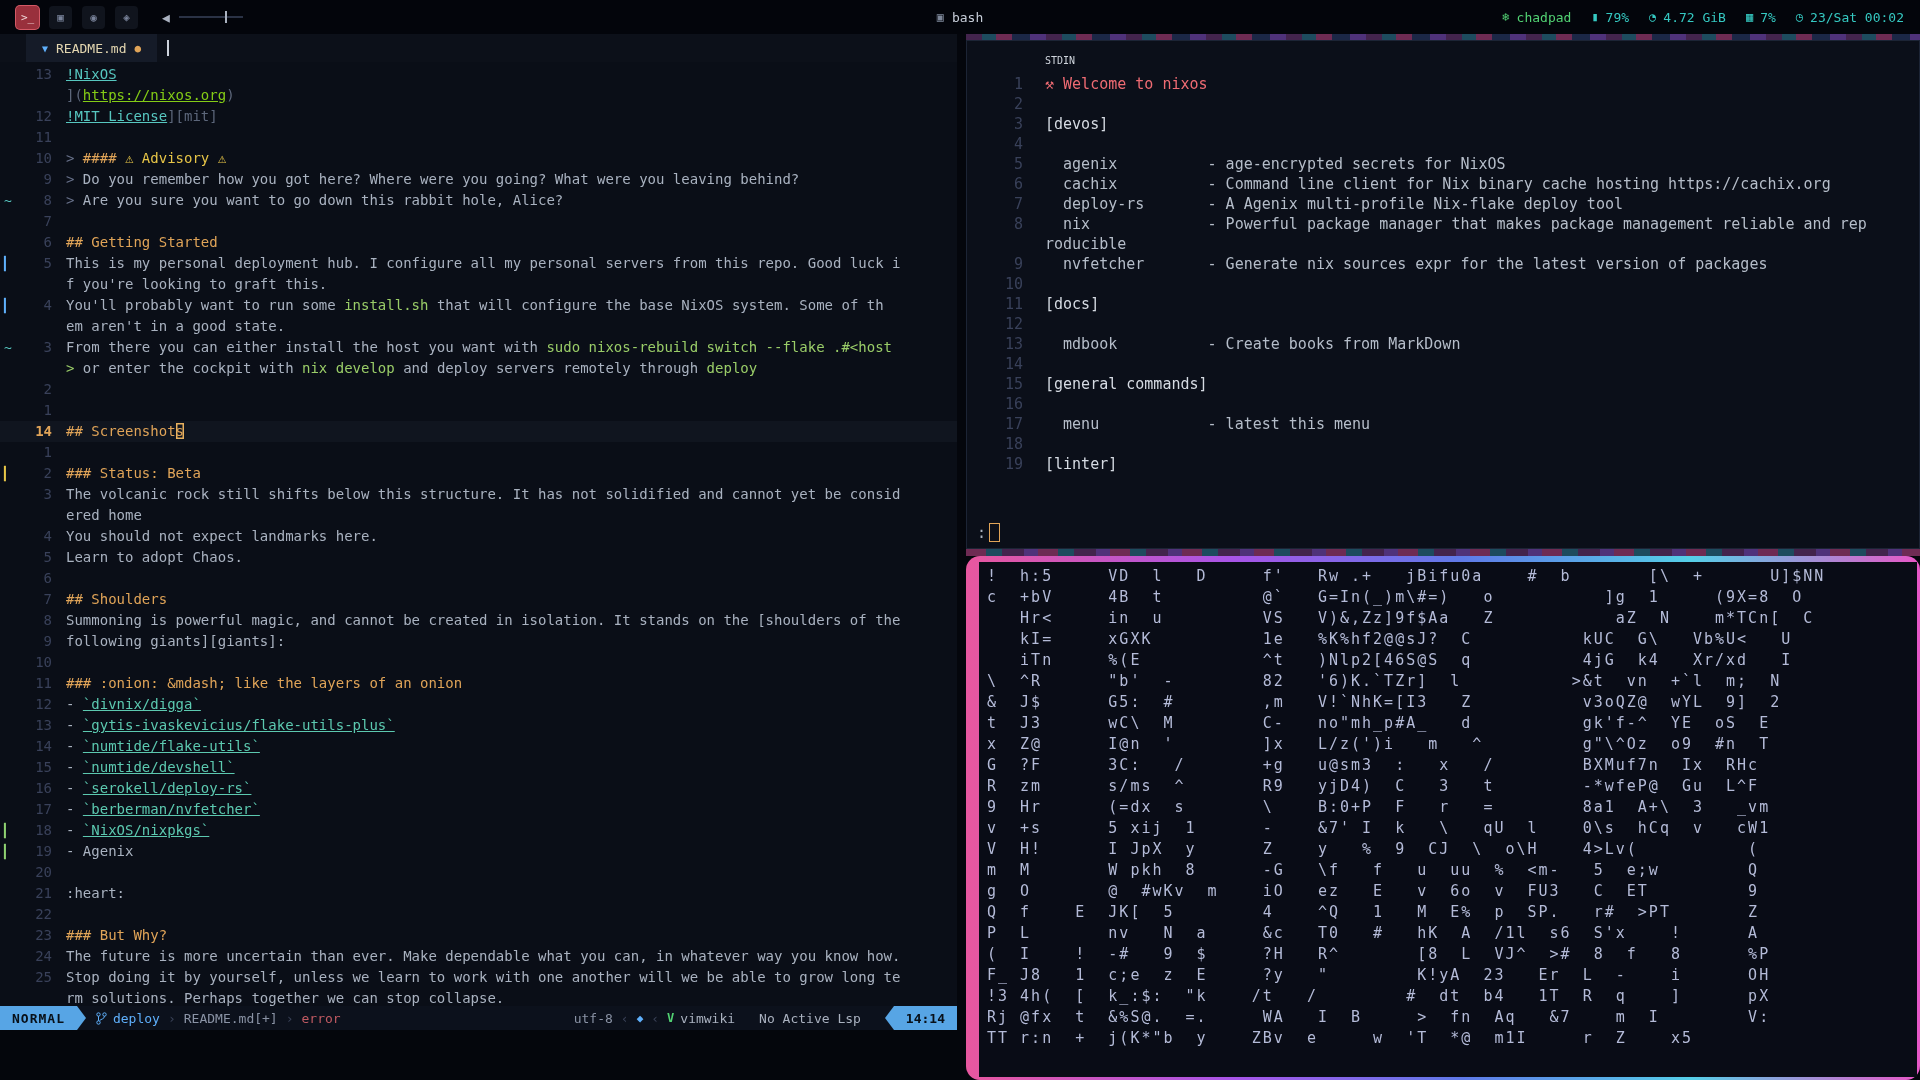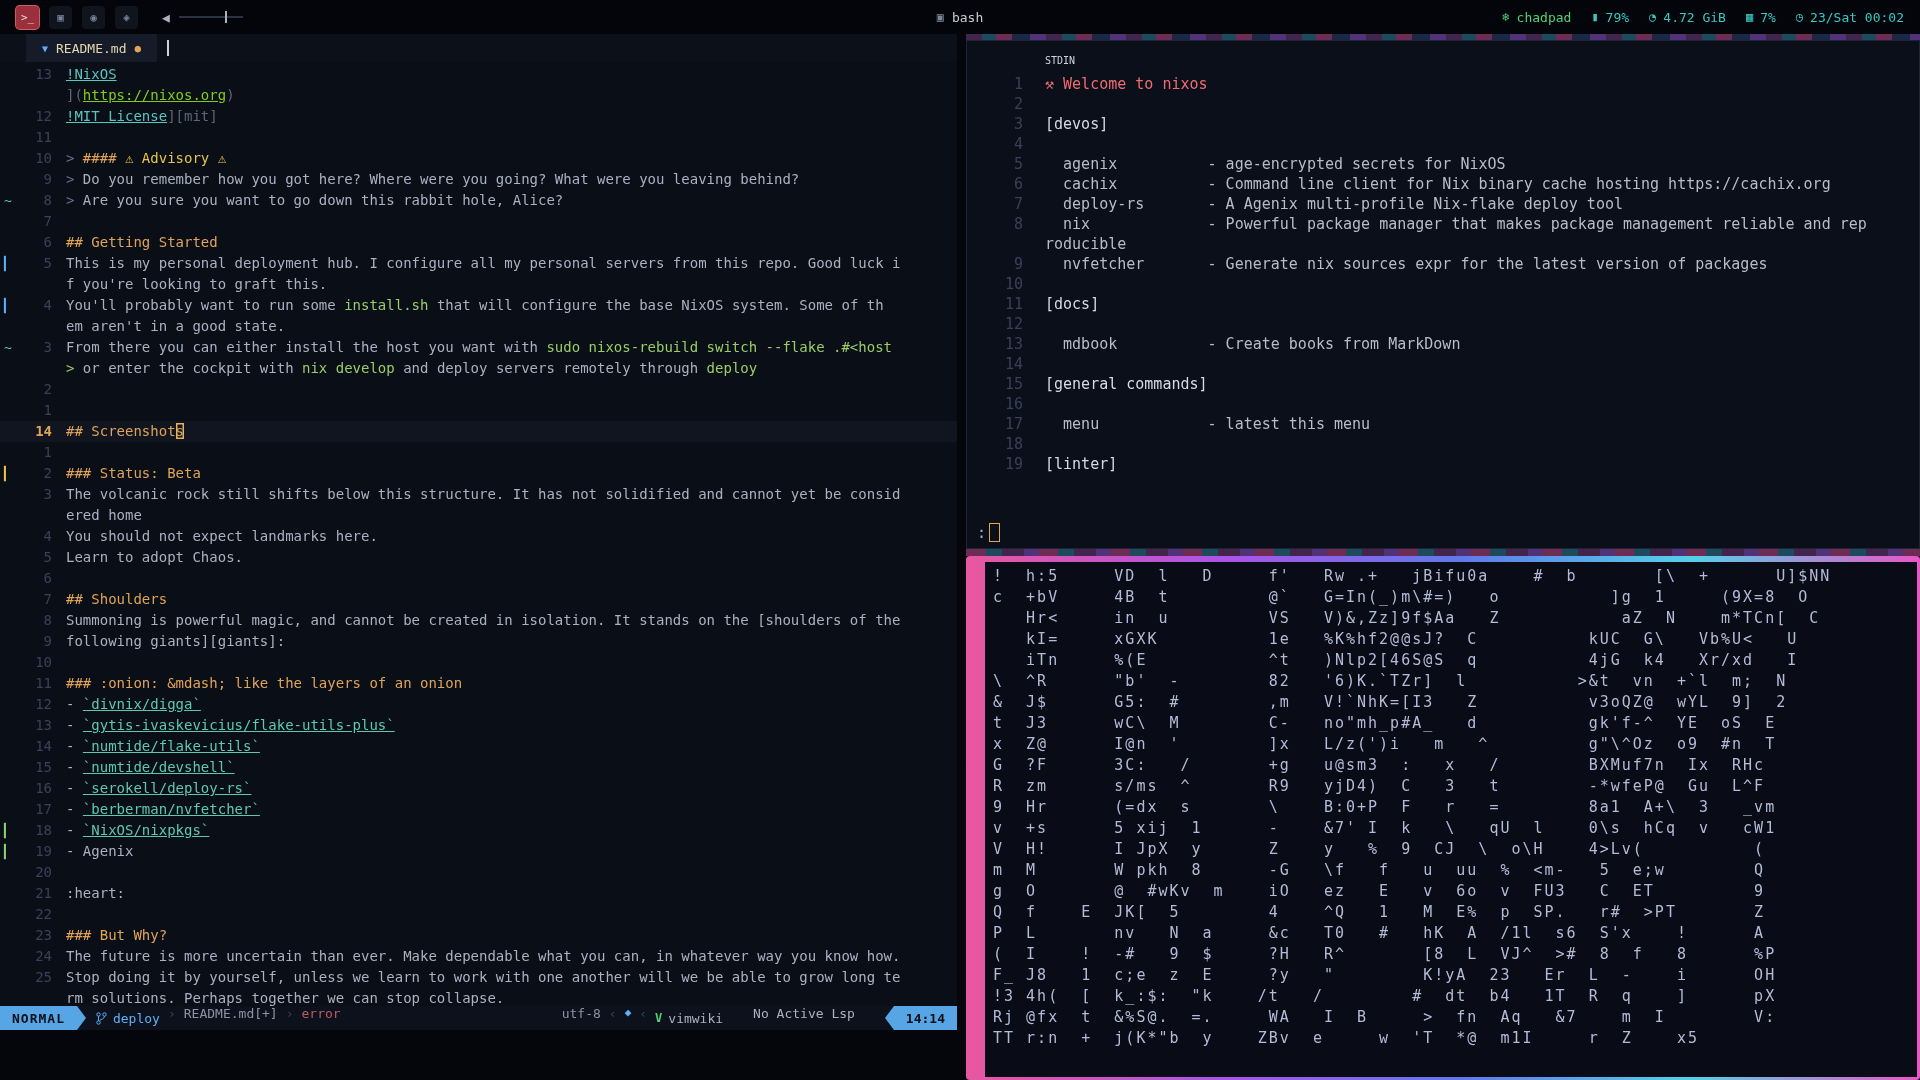--- a/index.html
+++ b/index.html
@@ -42,52 +42,52 @@
   .head{color:#e0a458}
   .link{color:#57c7c0;text-decoration:underline}
   .url{color:#84cc16;text-decoration:underline}
   .code{color:#9acd68}
   .codelink{color:#5cc9b0;text-decoration:underline}
   .punct{color:#5c667a}
   .quote{color:#677089}
   .warn{color:#e7c547}
   .cursor{box-shadow:inset 0 0 0 1.5px #e8b15f}
 
-  .statusline{height:24px;background:#0c111c;display:flex;font-size:13px;color:#8a93a5;flex:none}
+  .statusline{height:24px;background:#0c111c;display:flex;align-items:center;font-size:13px;color:#8a93a5;flex:none}
   .sl-mode{background:#57a5e5;color:#081018;font-weight:bold;padding:0 12px;height:24px;display:flex;align-items:center;letter-spacing:1px}
   .sl-arrow-r{width:0;height:0;border-top:12px solid transparent;border-bottom:12px solid transparent;border-left:9px solid #57a5e5;margin-right:10px}
   .sl-branch{display:flex;align-items:center;gap:6px;color:#5fb0fc}
   .sl-sep{color:#3a4258;margin:0 8px}
   .sl-file{color:#8a93a5}
   .sl-diag{color:#c05a62}
   .sl-spacer{flex:1}
   .sl-icon1{color:#5fb0fc;font-size:11px}
   .sl-ft{display:flex;align-items:center;gap:6px;color:#aab2c0}
   .vicon{color:#52d273;font-weight:bold;font-size:12px}
-  .sl-lsp{margin:0 30px;color:#aab2c0}
+  .sl-lsp{margin:0 24px;color:#aab2c0}
   .sl-arrow-l{width:0;height:0;border-top:12px solid transparent;border-bottom:12px solid transparent;border-right:9px solid #57a5e5}
   .sl-pos{background:#57a5e5;color:#081018;font-weight:bold;padding:0 12px;height:24px;display:flex;align-items:center}
 
   
   .right-col{position:absolute;left:966px;top:34px;width:954px;height:1046px;background:#04060c}
   .strip-top{position:absolute;top:0;left:0;width:100%;height:6px;background:repeating-linear-gradient(90deg,#43244d 0 16px,#1d4b5e 16px 30px,#6e2b53 30px 46px,#1b2746 46px 64px,#4f327a 64px 80px)}
   .strip-mid{position:absolute;top:515px;left:0;width:100%;height:7px;background:repeating-linear-gradient(90deg,#6e2b53 0 20px,#1d4b5e 20px 36px,#43244d 36px 58px,#4f327a 58px 72px)}
 
   .pager-window{position:absolute;left:0;top:6px;width:954px;height:509px;background:#0b0f19;border:1px solid #1c2435;box-sizing:border-box}
   .pager-header{padding:14px 0 8px 78px;font-size:10px;color:#cfd4dc}
   .pager-lines{font-size:15px;line-height:20px;padding-left:12px}
   .pline{display:flex;height:20px;color:#b5bdc9}
   .pnum{width:44px;text-align:right;margin-right:22px;color:#39415a;flex:none}
   .ptext{white-space:pre}
   .pline.welcome .ptext{color:#ef6b73}
   .pline.section .ptext{color:#d6dbe3}
   .pager-prompt{position:absolute;left:10px;bottom:6px;display:flex;align-items:center;gap:3px;color:#aab2c0;font-size:15px}
   .pcursor{width:9px;height:17px;border:1px solid #e0a458;display:inline-block}
 
-  .matrix-frame{position:absolute;left:0;top:522px;width:954px;height:524px;background:linear-gradient(90deg,#e8579f,#a855e8 28%,#5f7ae8 52%,#55cfe8 76%,#e857c7);padding:6px 3px 3px 19px;box-sizing:border-box;border-radius:4px}
+  .matrix-frame{position:absolute;left:0;top:522px;width:954px;height:524px;background:linear-gradient(90deg,#e8579f,#a855e8 28%,#5f7ae8 52%,#55cfe8 76%,#e857c7);padding:6px 3px 3px 13px;box-sizing:border-box;border-radius:14px}
   .matrix-inner{width:100%;height:100%;background:#090c16;font-size:15px;line-height:21px;letter-spacing:2px;color:#b4bbd8;padding:4px 0 0 8px;box-sizing:border-box;overflow:hidden}
   .mrow{height:21px;white-space:pre}
 </style>
 </head>
 <body>
 
 <div class="screen">
 
   <div class="topbar">
     <div class="tb-left">

